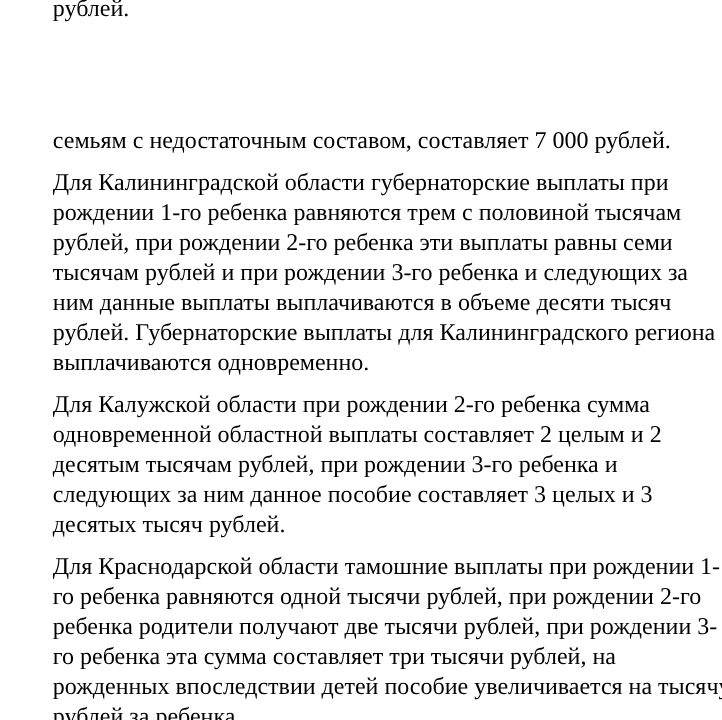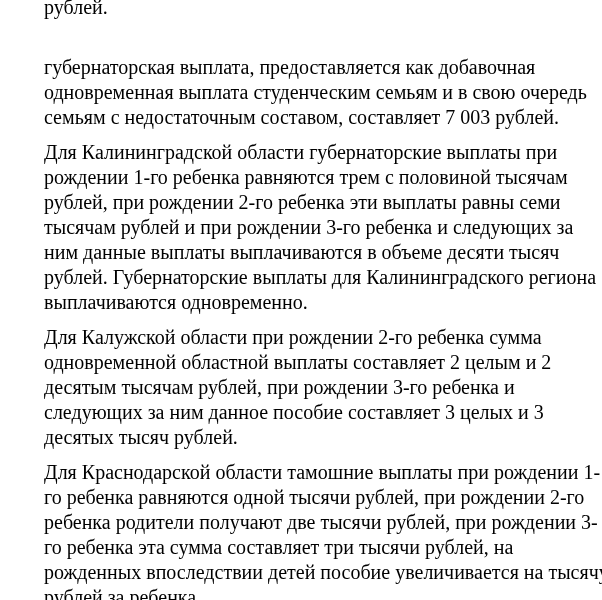--- a/index.html
+++ b/index.html
@@ -35,18 +35,18 @@
   .line {
     display: inline;
   }
 </style>
 </head>
 <body>
 
 <div class="page">
   <div class="doc" id="doc" style="color: rgb(0, 0, 0);">
       <p class="para"><span class="line">рублей.</span></p>
-      <p class="para"><br><span class="line">губернаторская выплата, предоставляется как добавочная</span><br><span class="line">одновременная выплата студенческим семьям и в свою очередь</span><br><span class="line">семьям с недостаточным составом, составляет 7 003 рублей.</span></p>
+      <p class="para"><br><br><br><span class="line">семьям с недостаточным составом, составляет 7 000 рублей.</span></p>
       <p class="para"><span class="line">Для Калининградской области губернаторские выплаты при</span><br><span class="line">рождении 1-го ребенка равняются трем с половиной тысячам</span><br><span class="line">рублей, при рождении 2-го ребенка эти выплаты равны семи</span><br><span class="line">тысячам рублей и при рождении 3-го ребенка и следующих за</span><br><span class="line">ним данные выплаты выплачиваются в объеме десяти тысяч</span><br><span class="line">рублей. Губернаторские выплаты для Калининградского региона</span><br><span class="line">выплачиваются одновременно.</span></p>
       <p class="para"><span class="line">Для Калужской области при рождении 2-го ребенка сумма</span><br><span class="line">одновременной областной выплаты составляет 2 целым и 2</span><br><span class="line">десятым тысячам рублей, при рождении 3-го ребенка и</span><br><span class="line">следующих за ним данное пособие составляет 3 целых и 3</span><br><span class="line">десятых тысяч рублей.</span></p>
       <p class="para"><span class="line">Для Краснодарской области тамошние выплаты при рождении 1-</span><br><span class="line">го ребенка равняются одной тысячи рублей, при рождении 2-го</span><br><span class="line">ребенка родители получают две тысячи рублей, при рождении 3-</span><br><span class="line">го ребенка эта сумма составляет три тысячи рублей, на</span><br><span class="line">рожденных впоследствии детей пособие увеличивается на тысячу</span><br><span class="line">рублей за ребенка.</span></p>
     </div>
 </div>
 
 </body></html>

